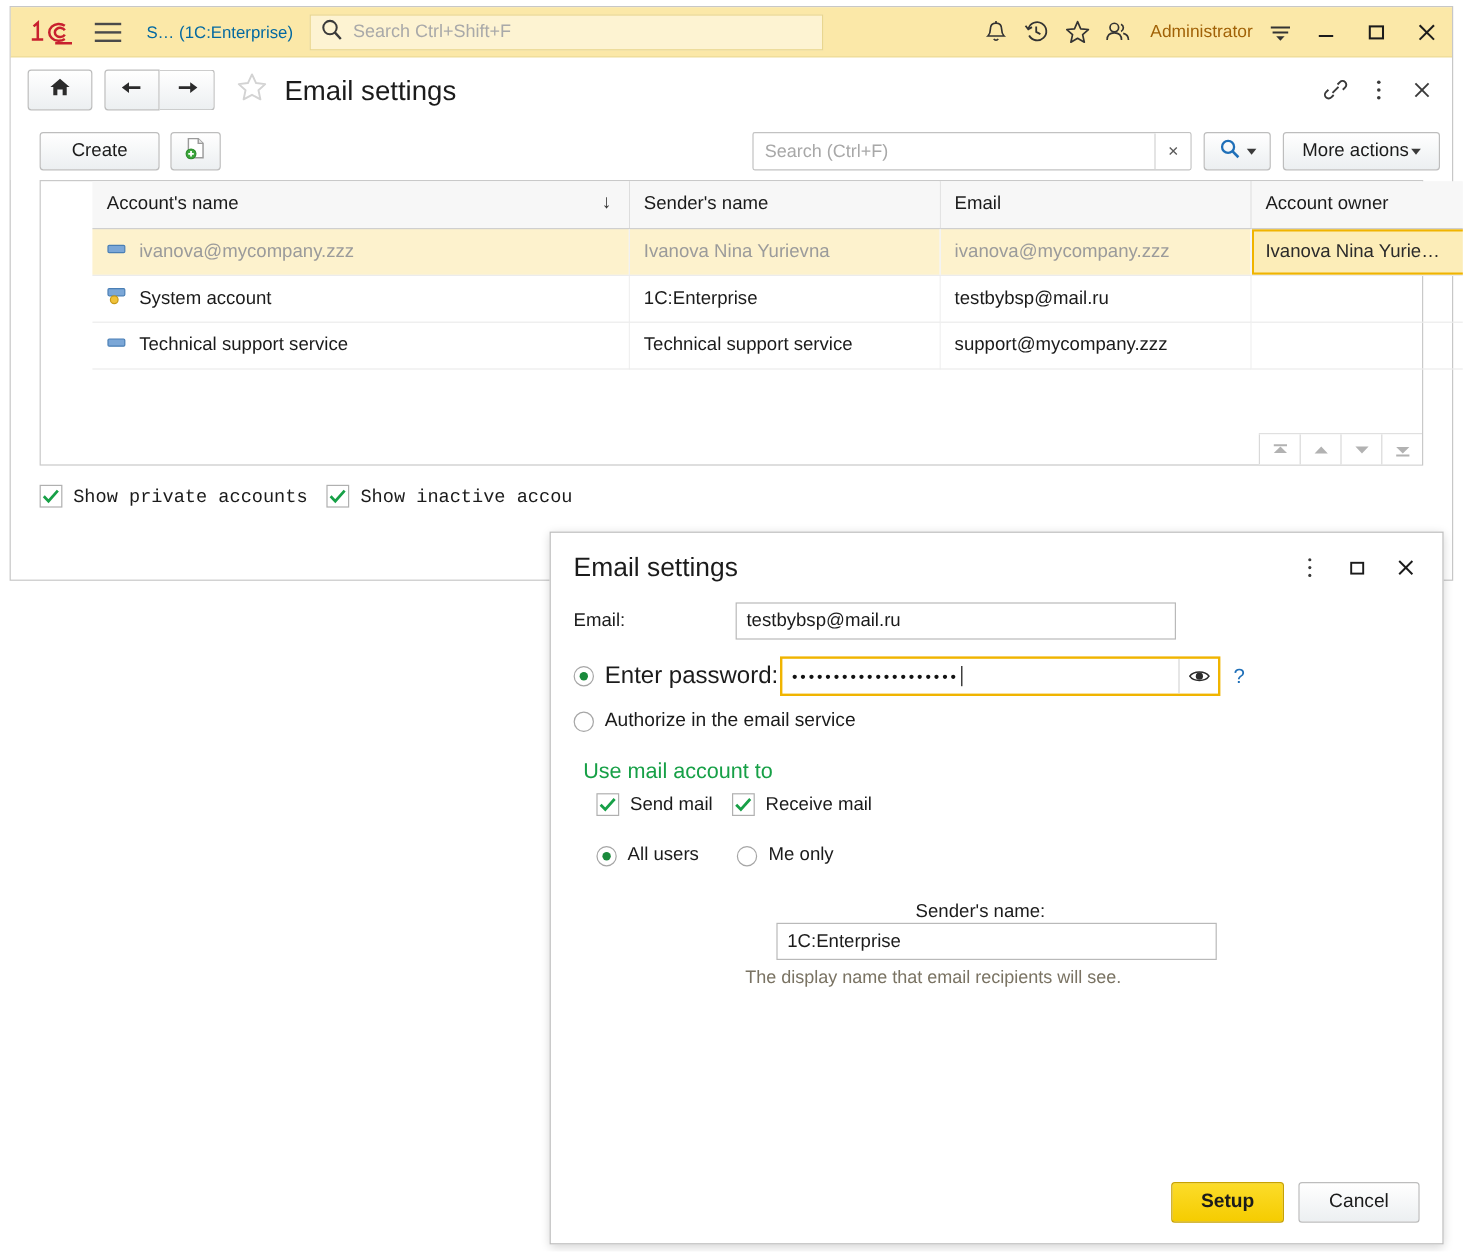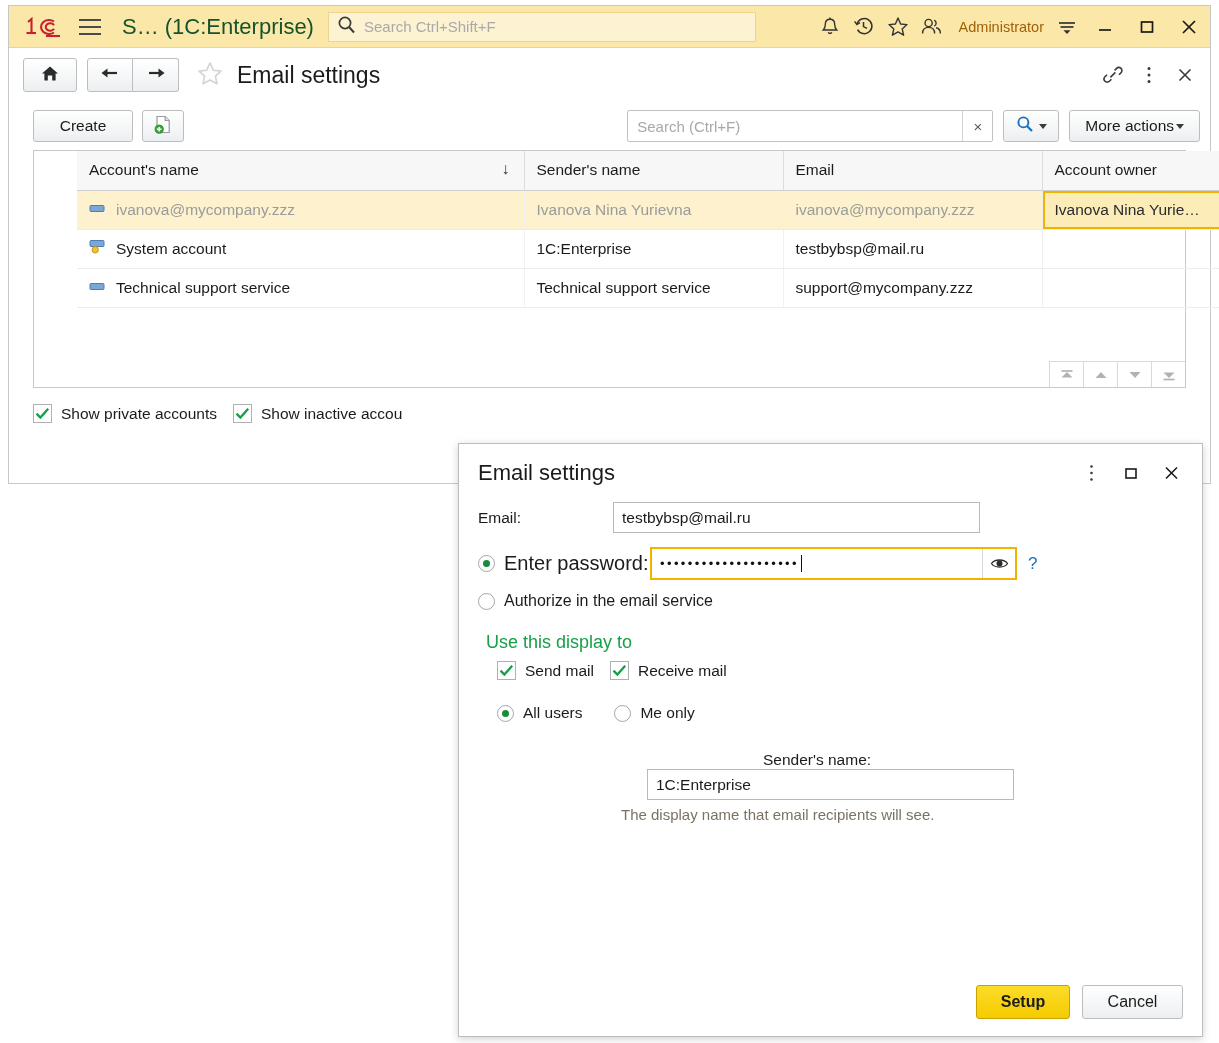--- a/index.html
+++ b/index.html
@@ -32,21 +32,21 @@
     margin-left: 13px; width: 44px; height: 26px;
     display: flex; align-items: center; justify-content: center;
   }
   .hamburger {
     margin-left: 10px; width: 28px; height: 26px;
     display: flex; flex-direction: column; justify-content: center;
     align-items: center; gap: 5px; cursor: pointer;
   }
   .hamburger span { display: block; width: 22px; height: 2px; background: #4a4a4a; }
   .app-title {
-    margin-left: 18px; font-size: 22px; color: #14532d;
+    margin-left: 18px; font-size: 14px; color: #0369a1;
     white-space: nowrap;
   }
   .search-global {
     margin-left: 14px; width: 428px; height: 30px;
     background: #fdf3d2; border: 1px solid #e9d68f;
     display: flex; align-items: center; padding: 0 8px;
   }
   .search-global .mag { margin-right: 8px; flex: 0 0 auto; }
   .search-global .ph { font-size: 15px; color: #a9a9a9; }
 
@@ -164,20 +164,21 @@
   .gn-btn {
     width: 34px; height: 25px; border-left: 1px solid #d9d9d9;
     background: #fff; display: flex; align-items: center;
     justify-content: center; cursor: pointer;
   }
 
   
   .footer-chk {
     display: flex; align-items: center; gap: 16px;
     padding: 16px 0 0 24px;
+    font-family: Liberation Mono, monospace;
   }
   .chk-item { display: flex; align-items: center; gap: 9px; cursor: pointer; }
   .chk-lbl { font-size: 15.5px; color: #1b1b1b; white-space: nowrap; }
   .chkbox {
     width: 19px; height: 19px; border: 1px solid #b0b0b0; background: #fff;
     display: flex; align-items: center; justify-content: center; flex: 0 0 auto;
   }
 
   
   .dialog {
@@ -625,21 +626,21 @@
           </span>
         </span>
         <span class="help-q">?</span>
       </div>
 
       <div class="auth-row">
         <span class="radio"></span>
         <span class="auth-lbl">Authorize in the email service</span>
       </div>
 
-      <div class="green-head">Use this display to</div>
+      <div class="green-head">Use mail account to</div>
 
       <div class="chk-row">
         <div class="chk-item">
           <span class="chkbox">
             <svg width="15" height="13" viewBox="0 0 15 13">
               <polyline points="1.5,6.6 5.4,10.6 13.2,1.8" fill="none" stroke="#17a047" stroke-width="2.3"></polyline>
             </svg>
           </span>
           <span class="chk-lbl">Send mail</span>
         </div>

